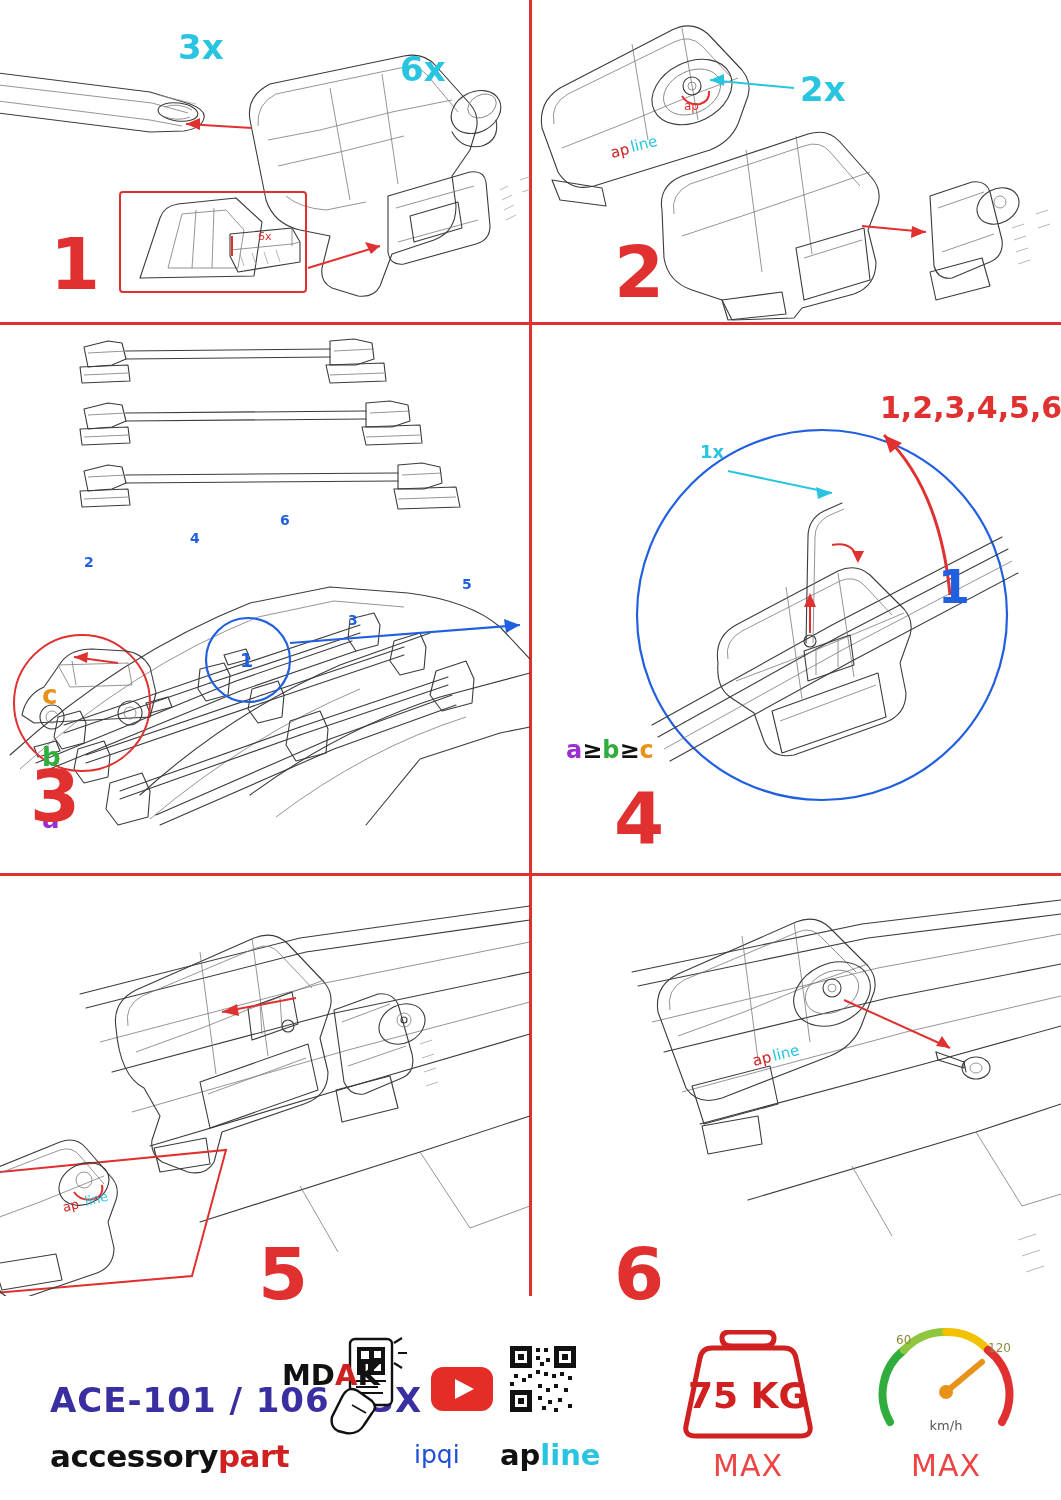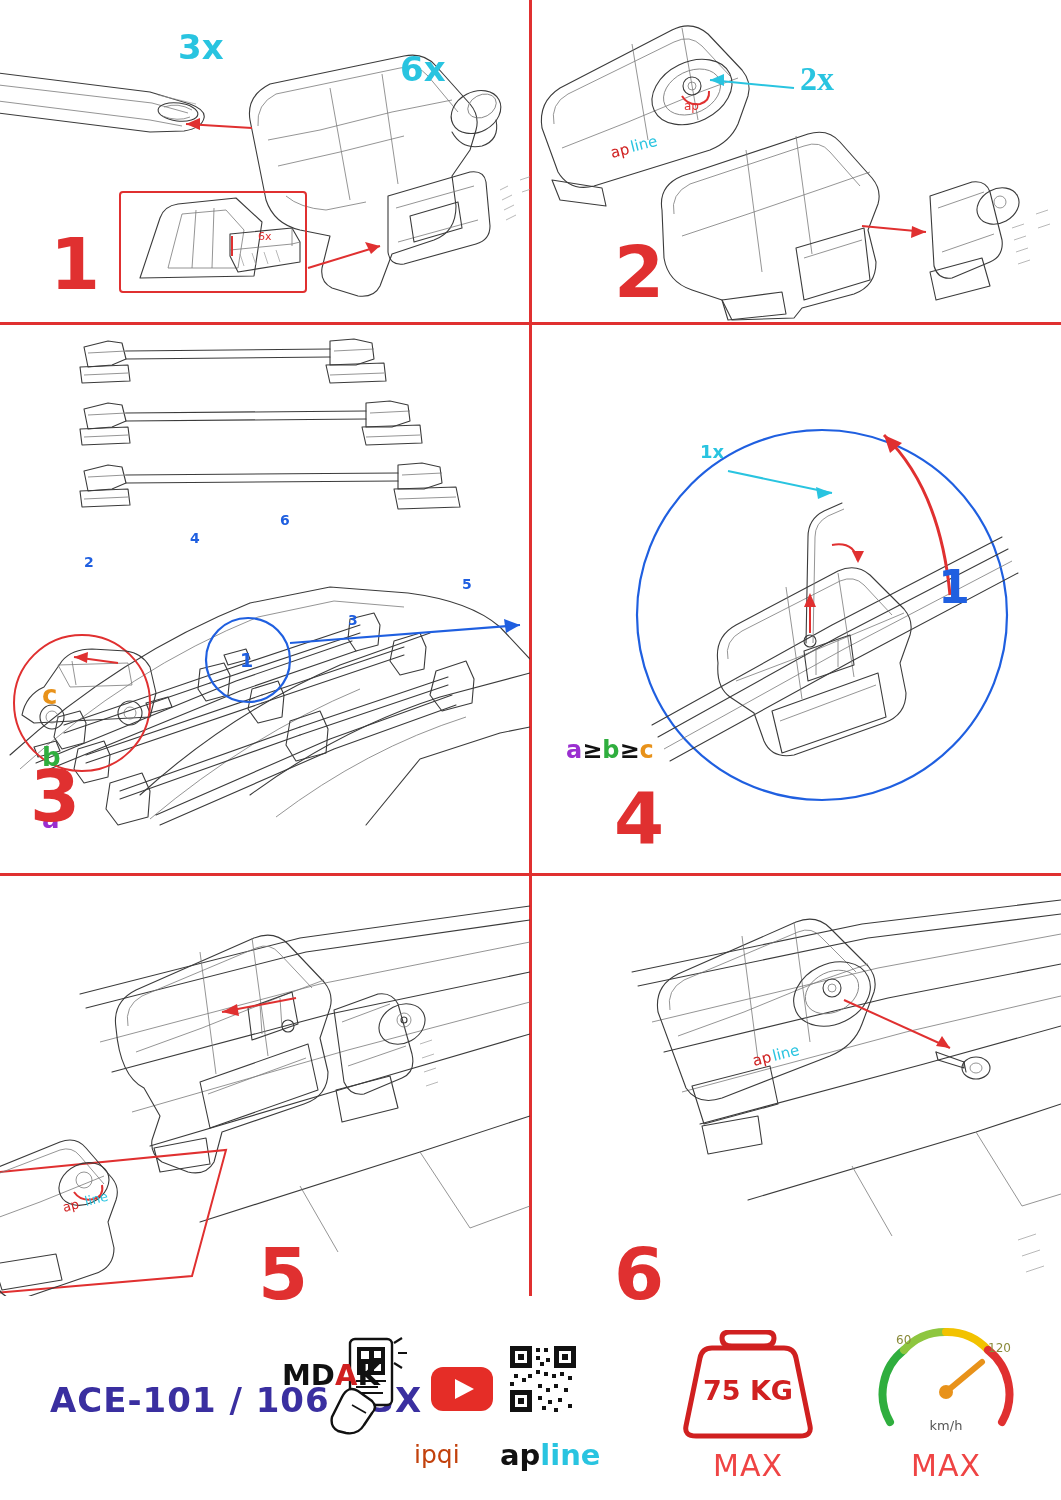--- a/index.html
+++ b/index.html
@@ -91,21 +91,21 @@
     font-weight:bold; font-size:31px; color:#111; letter-spacing:-0.5px;
   }
   .brand-accessorypart .part { color:#d02020; }
   .brand-mdak {
     font-family:"DejaVu Sans", sans-serif;
     font-weight:bold; font-size:29px; color:#111; letter-spacing:0px;
   }
   .brand-mdak .a { color:#d02020; }
   .brand-ipqi {
     font-family:"DejaVu Sans", sans-serif;
-    font-size:25px; color:#c2410c; font-weight:normal;
+    font-size:25px; color:#1d4ed8; font-weight:normal;
   }
   .brand-apline {
     font-family:"DejaVu Sans", sans-serif;
     font-weight:bold; font-size:29px; color:#111;
   }
   .brand-apline .line { color:#29c4e0; }
 
   .maxlabel {
     position:absolute;
     font-family:"DejaVu Sans", sans-serif;
@@ -239,21 +239,21 @@
       <path class="ln-light" d="M504,214 L516,210 M506,228 L518,224"></path>
 
       <path class="red" d="M330,226 L394,232"></path>
       <path class="redfill" d="M394,232 L380,226 L379,238 Z"></path>
     </g>
 
     <path class="cyan" d="M262,88 L178,80"></path>
     <path d="M178,80 L192,74 L192,86 Z" fill="#29c4e0"></path>
   </svg>
 
-  <div class="qty" style="left:800px; top:62px;font-family:Liberation Serif, serif;">2x</div>
+  <div class="qty" style="left:800px; top:72px;">2x</div>
   <div class="stepnum" style="left:614px; top:236px;">2</div>
 
   <svg style="position:absolute; left:0px; top:325px;" width="530" height="548" viewBox="0 0 530 548">
 
     <g>
       <path class="ln" d="M84,22 L108,16 L122,18 L126,34 L112,40 L88,42 Z"></path>
       <path class="ln-thin" d="M88,28 L126,26"></path>
       <path class="ln" d="M80,42 L128,40 L130,56 L82,58 Z"></path>
       <path class="ln-thin" d="M84,50 L128,48"></path>
       <path class="ln" d="M126,26 L330,24"></path>
@@ -402,20 +402,21 @@
     </g>
 
     <path class="red" d="M418,270 Q408,164 352,110" style="stroke-width:3;"></path>
     <path class="redfill" d="M352,110 L370,118 L358,128 Z"></path>
 
     <path class="cyan" d="M196,146 L300,168"></path>
     <path d="M300,168 L284,162 L286,174 Z" fill="#29c4e0"></path>
   </svg>
 
   <div class="qty small" style="left:700px; top:443px;">1x</div>
+  <div class="redseq" style="left:880px; top:390px;"><span>1,</span><span>2,3,4,5,6</span></div>
   <div class="bluebig" style="left:938px; top:560px;">1</div>
   <div class="stepnum" style="left:614px; top:782px;">4</div>
 
   <svg style="position:absolute; left:0px; top:876px;" width="530" height="420" viewBox="0 0 530 420">
 
     <g>
       <path class="ln" d="M80,118 L300,62 L530,30"></path>
       <path class="ln" d="M86,132 L306,76 L530,44"></path>
       <path class="ln" d="M112,196 L330,138 L530,96"></path>
       <path class="ln-thin" d="M100,166 L320,108 L530,66"></path>
@@ -511,20 +512,21 @@
       <ellipse class="ln" cx="444" cy="192" rx="14" ry="11"></ellipse>
       <ellipse class="ln-thin" cx="444" cy="192" rx="6" ry="5"></ellipse>
       <path class="ln" d="M432,186 L434,196"></path>
     </g>
   </svg>
 
   <div class="stepnum" style="left:614px; top:1238px;">6</div>
 
   <div class="prodcode" style="left:50px; top:1380px;">ACE-101 / 106 - 3X</div>
 
+  <div class="brandrow brand-accessorypart" style="left:50px; top:1438px;"><span>accessory</span><span class="part">part</span></div>
 
   <svg class="qrblock" style="left:330px; top:1335px;" width="78" height="105" viewBox="0 0 78 105">
     <rect x="20" y="4" width="42" height="66" rx="5" fill="#ffffff" stroke="#111" stroke-width="2.4"></rect>
     <rect x="27" y="12" width="28" height="28" fill="#111"></rect>
     <rect x="31" y="16" width="8" height="8" fill="#fff"></rect>
     <rect x="44" y="16" width="7" height="7" fill="#fff"></rect>
     <rect x="31" y="29" width="7" height="7" fill="#fff"></rect>
     <rect x="44" y="29" width="7" height="7" fill="#fff"></rect>
     <path d="M26,46 h30 M26,52 h22 M26,58 h27" stroke="#111" stroke-width="2"></path>
     <path d="M64,8 l8,-5 M68,18 l9,0 M64,28 l8,5" stroke="#111" stroke-width="2.2" fill="none"></path>
@@ -574,21 +576,21 @@
       <rect x="60" y="60" width="4" height="4" fill="#111"></rect>
     <rect x="34" y="62" width="4" height="4" fill="#111"></rect>
       <rect x="46" y="64" width="4" height="4" fill="#111"></rect>
   </svg>
   <div class="brandrow brand-apline" style="left:500px; top:1438px;"><span>ap</span><span class="line">line</span></div>
 
   <svg style="position:absolute; left:678px; top:1330px;" width="140" height="112" viewBox="0 0 140 112">
     <path d="M44,8 q0,-6 8,-6 h36 q8,0 8,6 q0,8 -10,8 h-32 q-10,0 -10,-8 Z" fill="none" stroke="#d02020" stroke-width="5"></path>
     <path d="M34,18 h72 q10,0 12,10 l14,68 q2,10 -10,10 h-104 q-12,0 -10,-10 l14,-68 q2,-10 12,-10 Z" fill="#fff" stroke="#d02020" stroke-width="5" stroke-linejoin="round"></path>
   </svg>
-  <div style="position:absolute; left:678px; top:1375px; width:140px; text-align:center; font-family:'DejaVu Sans',sans-serif; font-weight:bold; font-size:27px; color:#d02020;">75 KG</div>
+  <div style="position:absolute; left:678px; top:1375px; width:140px; text-align:center; font-family:'DejaVu Sans',sans-serif; font-weight:bold; font-size:36px; color:#d02020;">75 KG</div>
   <div class="maxlabel" style="left:678px; top:1448px; width:140px; text-align:center;">MAX</div>
 
   <svg style="position:absolute; left:876px; top:1318px;" width="140" height="124" viewBox="0 0 140 124">
     <path d="M14,104 A56,56 0 0 1 28,32" fill="none" stroke="#2fae3e" stroke-width="8" stroke-linecap="round"></path>
     <path d="M28,32 A56,56 0 0 1 70,14" fill="none" stroke="#8ec63f" stroke-width="8" stroke-linecap="round"></path>
     <path d="M70,14 A56,56 0 0 1 112,32" fill="none" stroke="#f2c200" stroke-width="8" stroke-linecap="round"></path>
     <path d="M112,32 A56,56 0 0 1 126,104" fill="none" stroke="#e03030" stroke-width="8" stroke-linecap="round"></path>
     <circle cx="70" cy="74" r="7" fill="#e8921a"></circle>
     <path d="M70,74 L106,44" stroke="#e8921a" stroke-width="6" stroke-linecap="round"></path>
     <text x="20" y="26" font-family="DejaVu Sans, sans-serif" font-size="12" fill="#8a8a3a">60</text>

